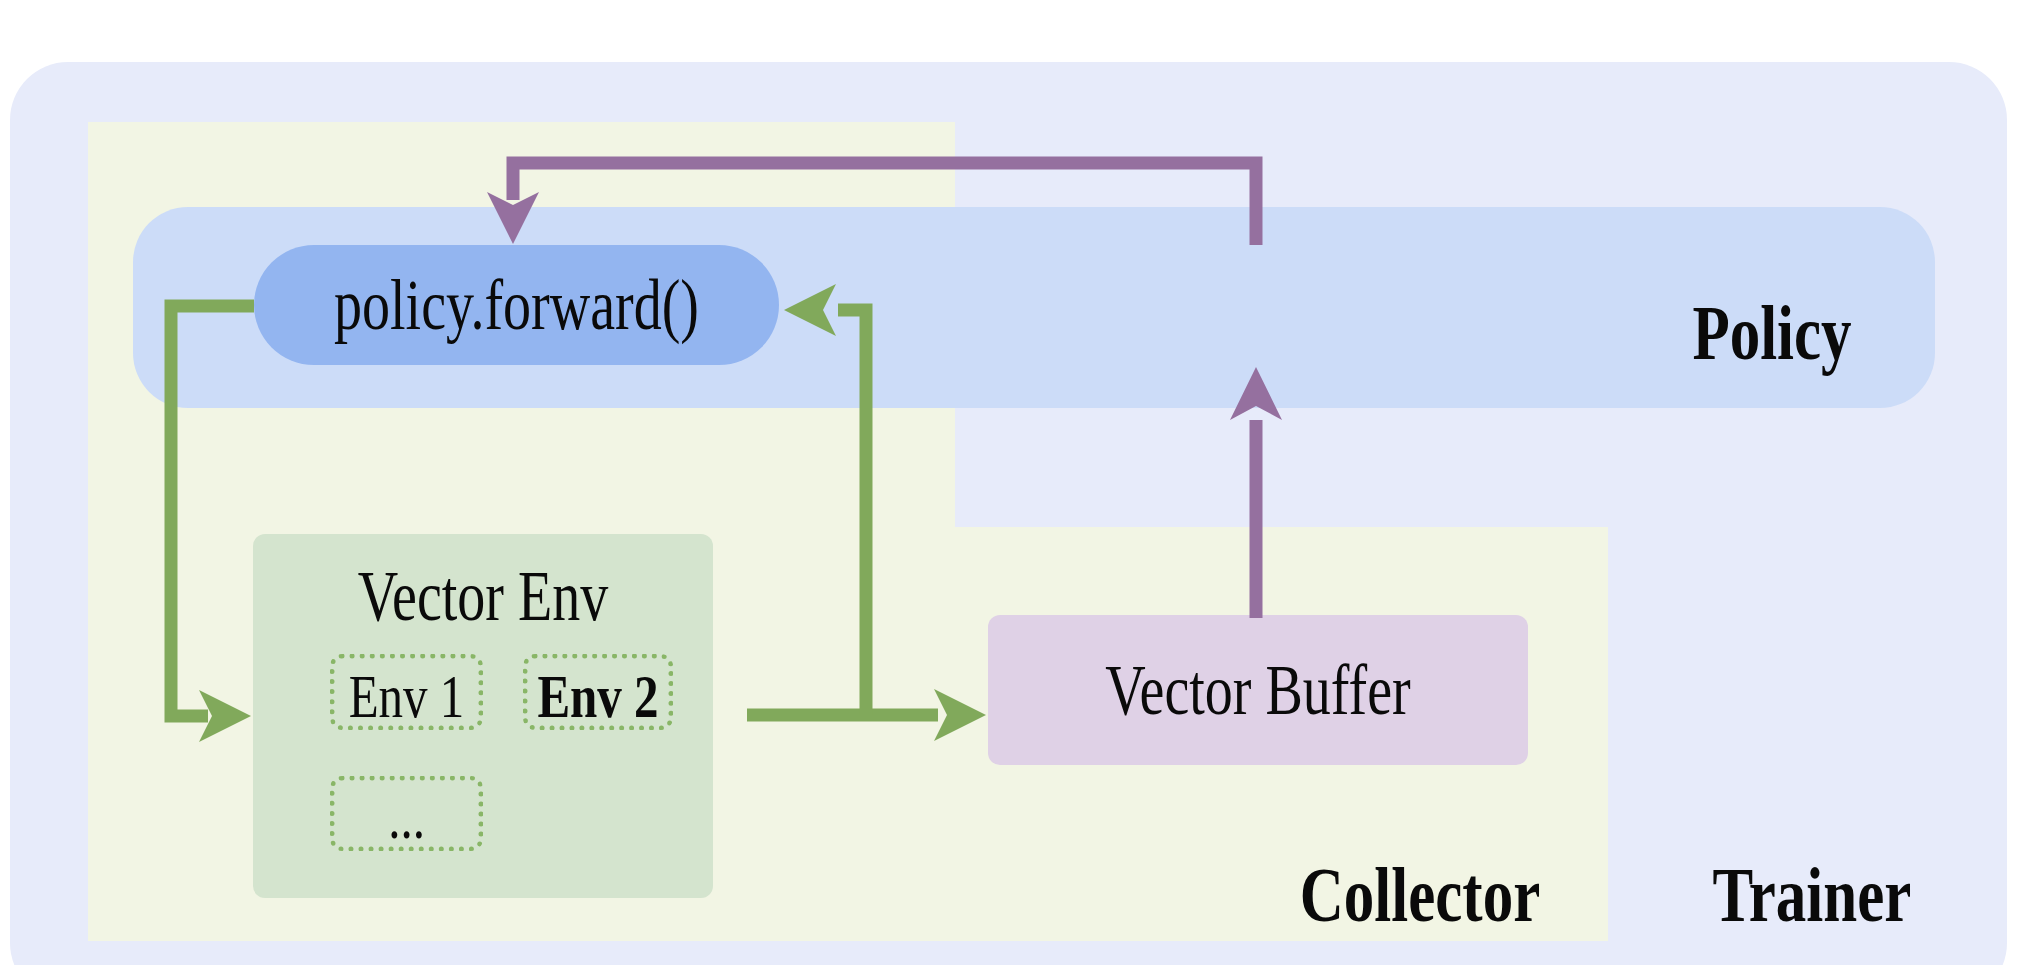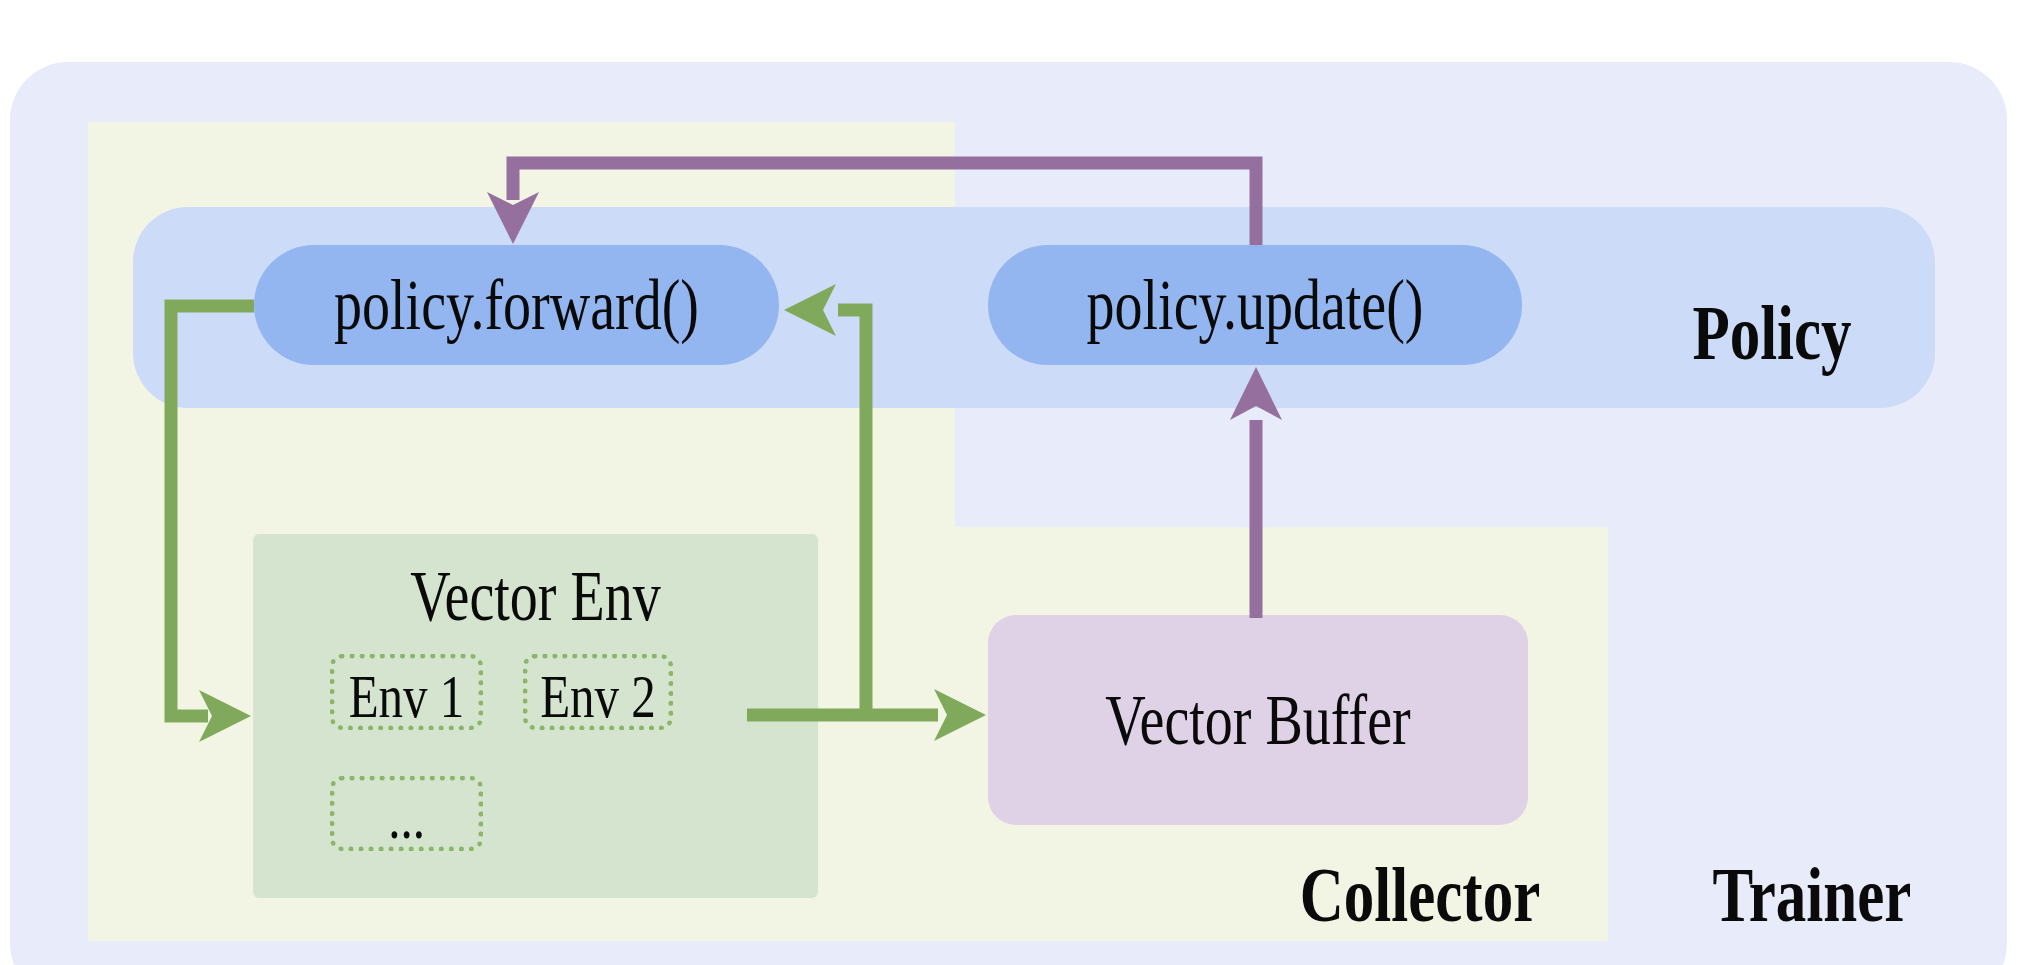--- a/index.html
+++ b/index.html
@@ -40,43 +40,43 @@
     display: flex; align-items: center; justify-content: center;
     background: var(--c-node-pill-bg);
     border-radius: 60px;
     font-size: 56px;
     height: 120px;
   }
   .pill-forward { left: 254px; top: 197px; width: 525px; }
   .pill-update  { left: 988px; top: 197px; width: 534px; }
 
   .vector-env {
-    left: 253px; top: 486px; width: 565px; height: 364px;
-    border-radius: 6px;
+    left: 253px; top: 486px; width: 460px; height: 364px;
+    border-radius: 12px;
     background: var(--c-vector-env-bg);
   }
   .ve-title {
     position: absolute; left: 0; top: 30px; width: 100%;
     text-align: center; font-size: 56px;
   }
   .env-box {
     display: flex; align-items: flex-end; justify-content: center;
     border: 5px dotted var(--c-env-dotted-border);
     border-radius: 12px;
     box-sizing: border-box;
     font-size: 49px;
   }
   .env-1 { left: 330px; top: 606px; width: 153px; height: 76px; }
-  .env-2 { left: 523px; top: 606px; width: 150px; height: 76px; }
+  .env-2 { left: 523px; top: 606px; width: 150px; height: 76px; font-weight: bold; }
   .env-d { left: 330px; top: 728px; width: 153px; height: 75px; }
   .env-n { left: 523px; top: 728px; width: 150px; height: 75px; }
 
   .vector-buffer {
-    left: 988px; top: 567px; width: 540px; height: 210px;
-    border-radius: 28px;
+    left: 988px; top: 567px; width: 540px; height: 150px;
+    border-radius: 12px;
     background: var(--c-vector-buffer-bg);
     display: flex; align-items: center; justify-content: center;
     font-size: 56px;
     text-align: right;
   }
 
   
   .region-label {
     font-weight: bold;
     font-size: 61px;
@@ -106,23 +106,20 @@
 
 <div class="canvas">
 
   <div class="abs trainer-region"></div>
   <div class="abs collector-region-a"></div>
   <div class="abs collector-region-b"></div>
   <div class="abs policy-band"></div>
 
   <div class="abs pill pill-forward">
     <span class="txt">policy.forward()</span>
-  </div>
-  <div class="abs pill pill-update">
-    <span class="txt">policy.update()</span>
   </div>
 
   <div class="abs vector-env">
     <div class="ve-title">
       <span class="txt">Vector Env</span>
     </div>
   </div>
   <div class="abs env-box env-1">
     <span class="txt">Env 1</span>
   </div>

